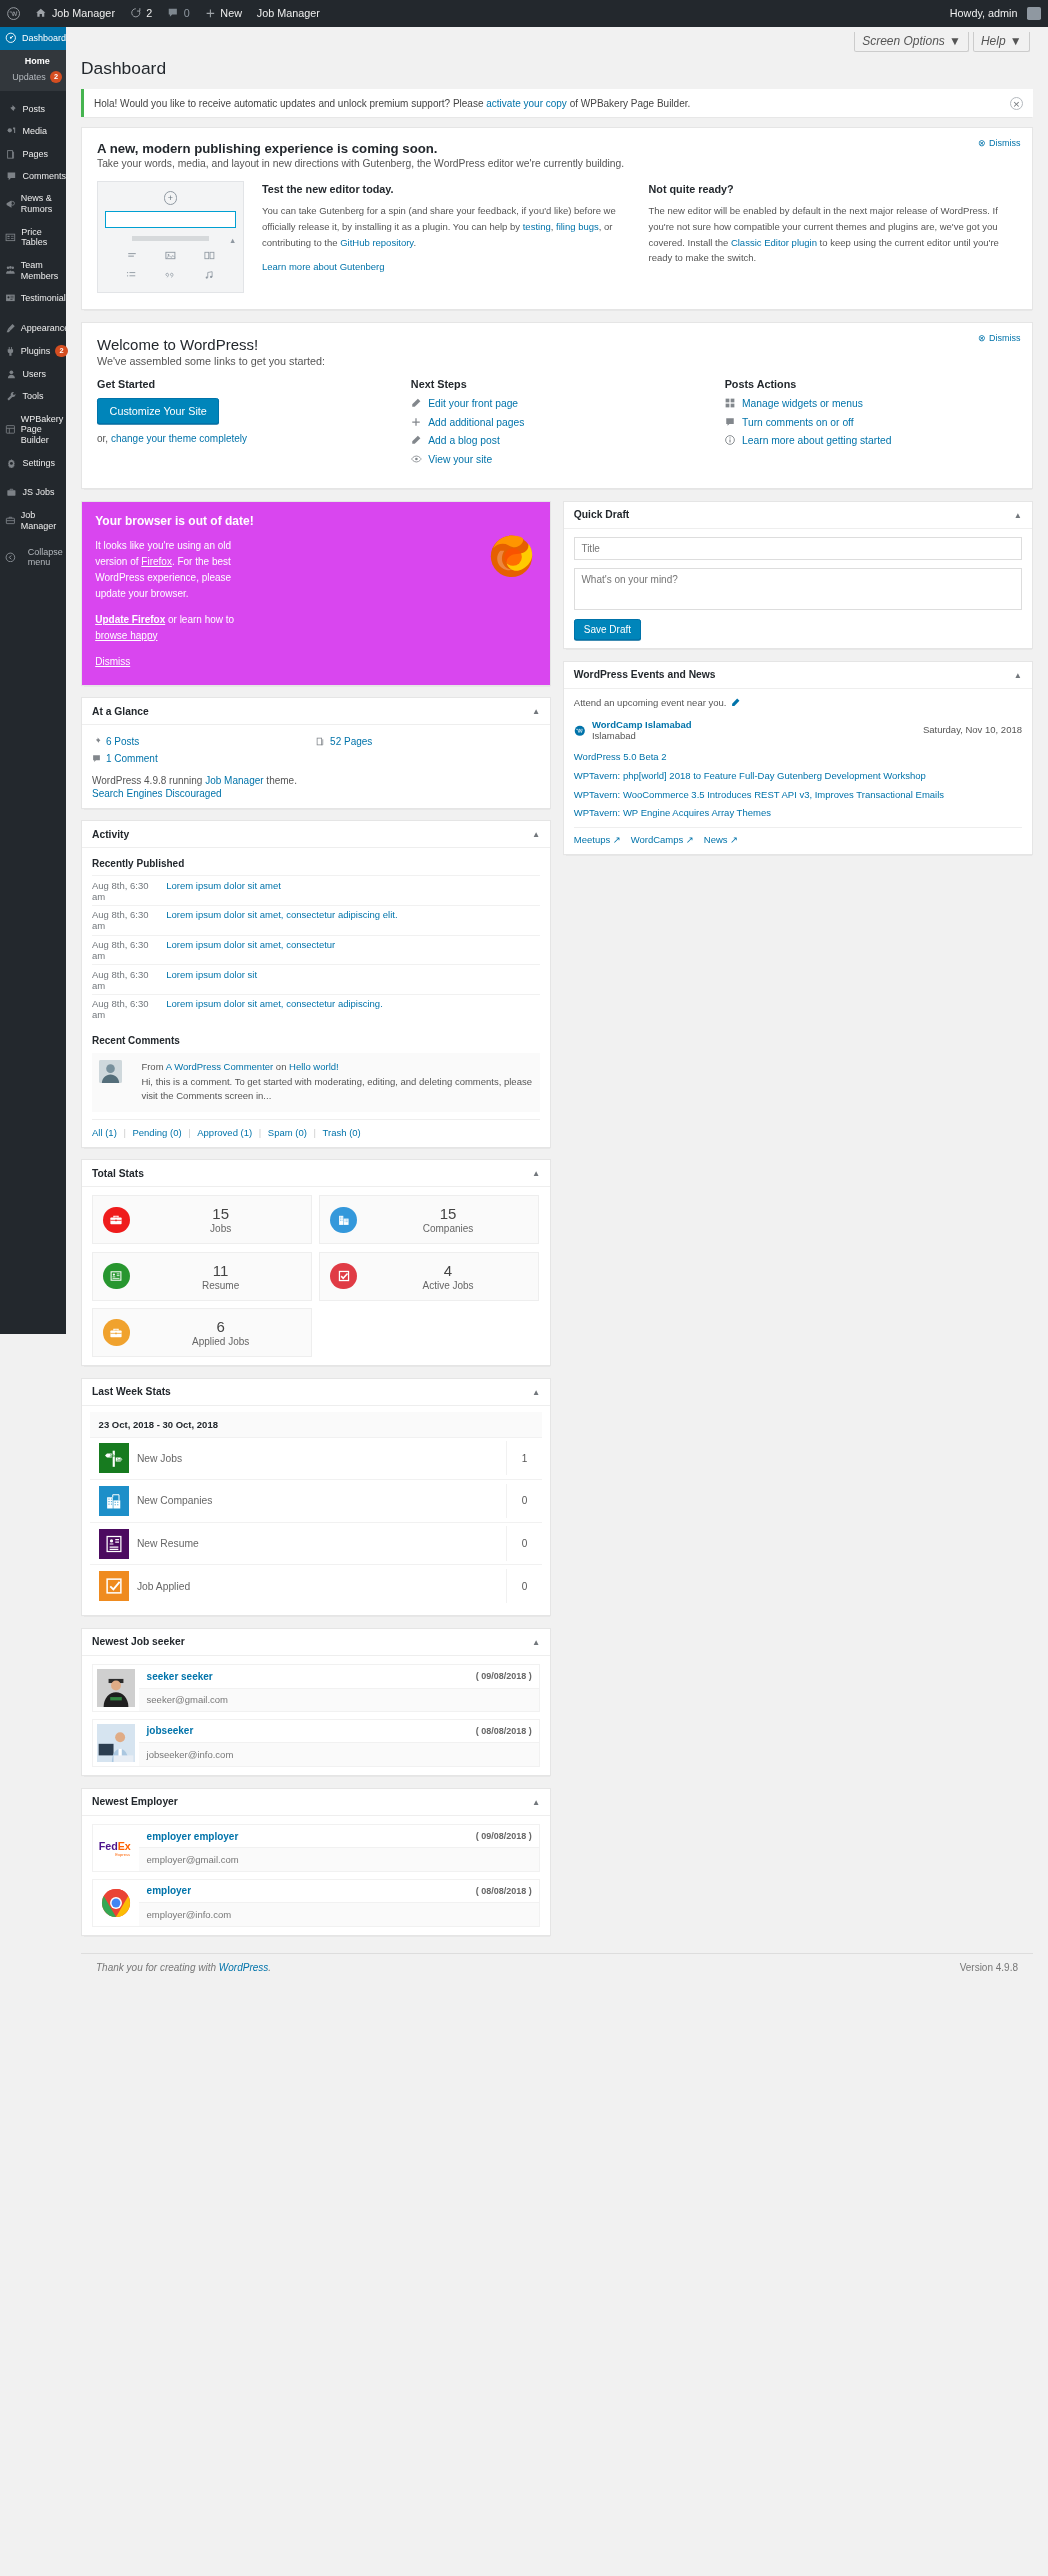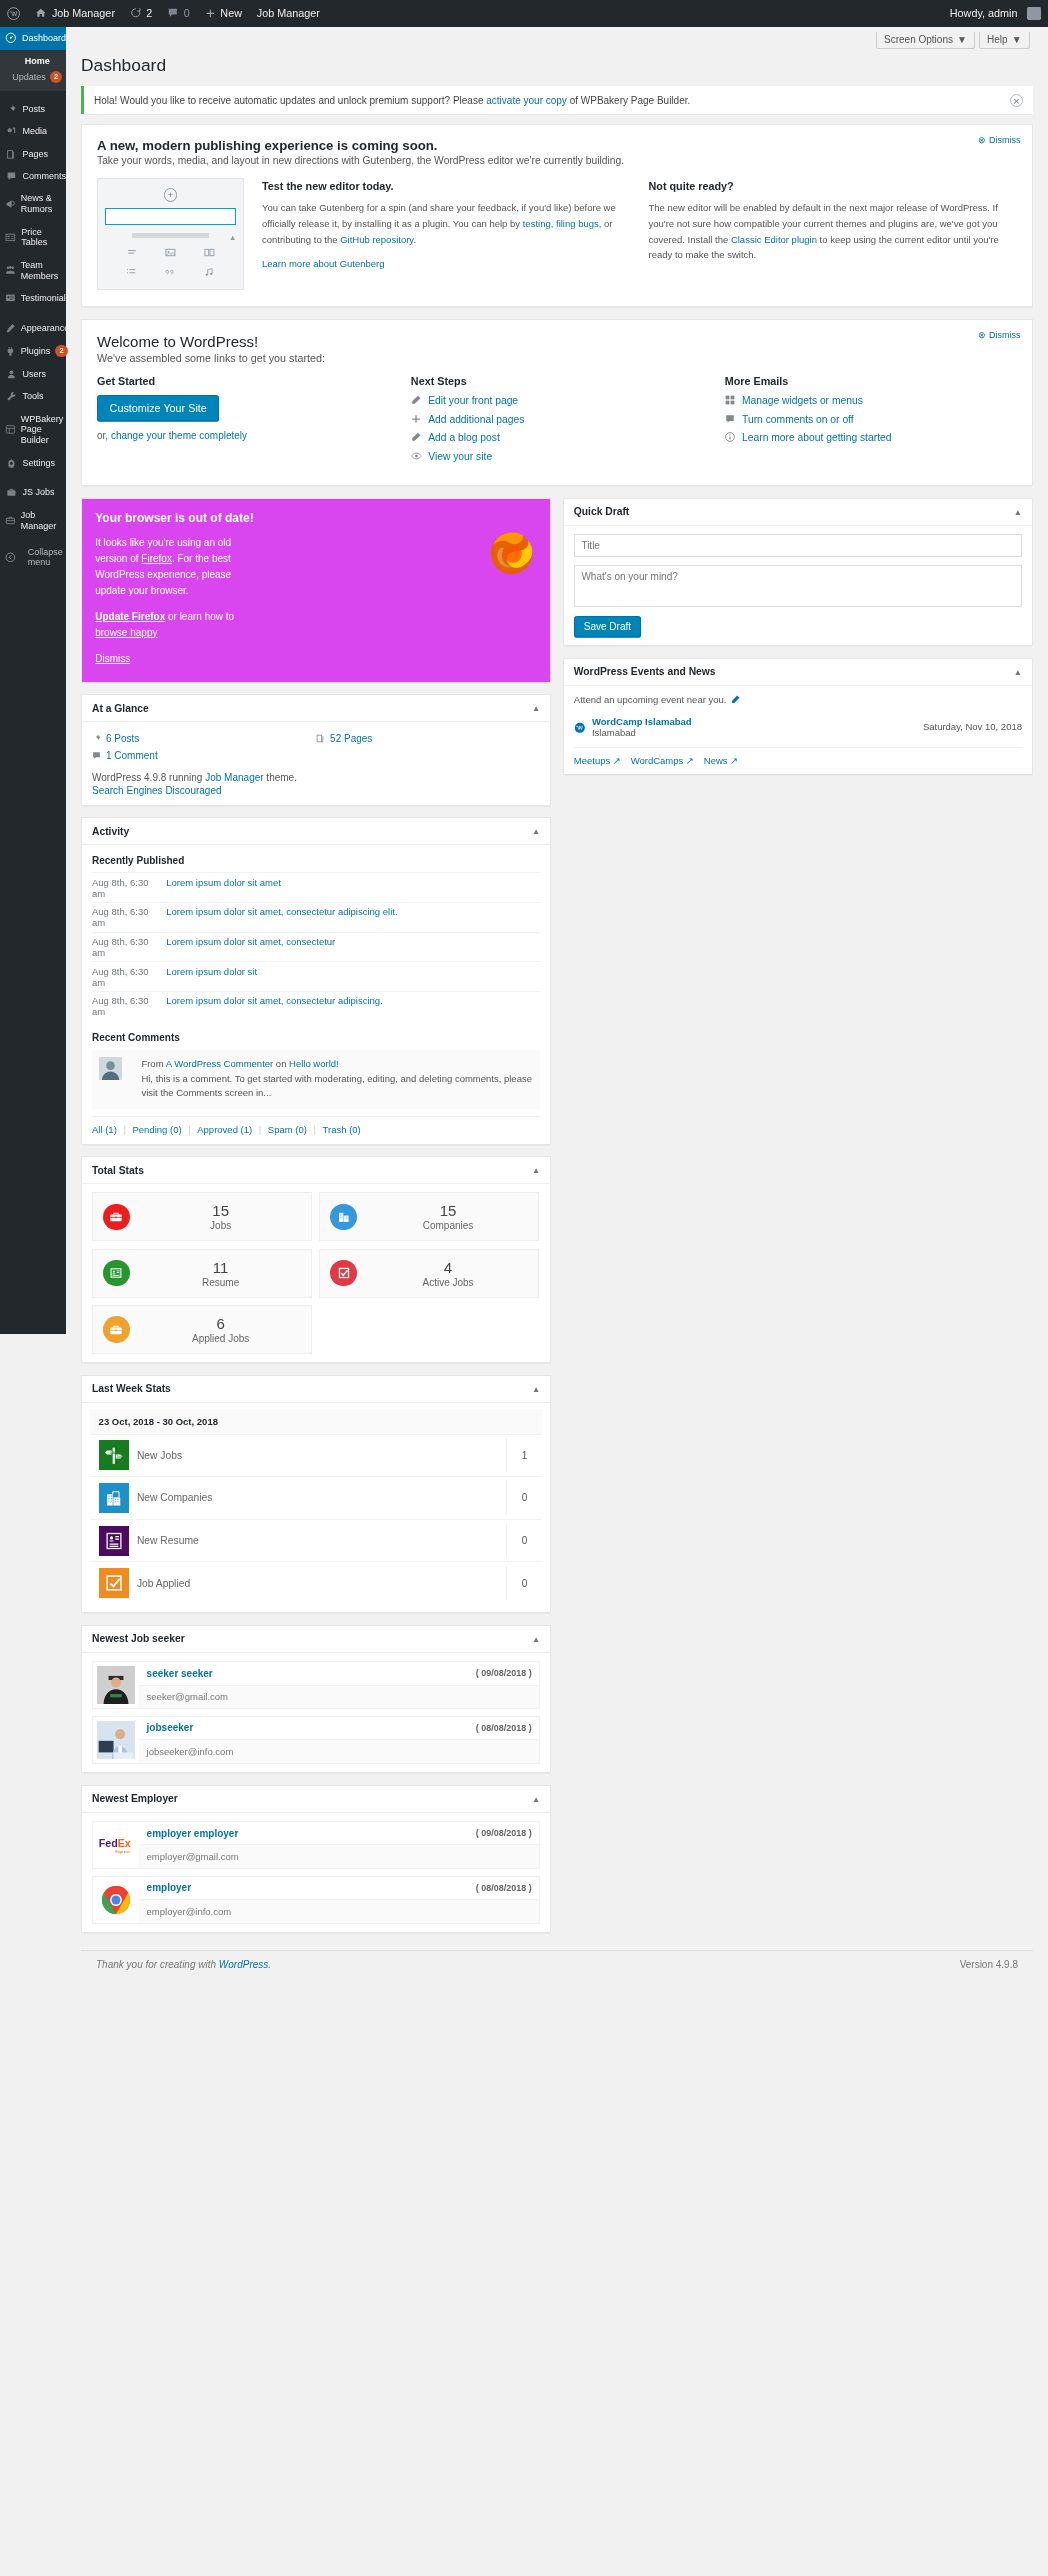--- a/index.html
+++ b/index.html
@@ -70,22 +70,22 @@
     color: #b4b9be; font-size: 9px; margin-top: 3.3px;
   }
 
   
   .screen-meta-bar {
     display: flex; justify-content: flex-end; gap: 3.3px;
     padding: 5px 18px 0 15px;
   }
   .smb-btn {
     background: #f1f1f1; border: 0.8px solid #ccc; border-top: none;
-    border-radius: 0 0 2.5px 2.5px; font-size: 10px; color: #555;
-    padding: 2.5px 7.4px; display: inline-flex; align-items: center; gap: 4.1px;
+    border-radius: 0 0 2.5px 2.5px; font-size: 12px; color: #555;
+    padding: 2.5px 7.4px; display: inline-flex; align-items: center; gap: 4.1px; font-style: italic;
   }
   h1.page-title {
     font-size: 17.4px; font-weight: 400; color: #23282d;
     padding: 5px 15px 10px 15px; line-height: 1.3;
   }
 
   
   .inner { padding: 0 15px 0 15px; }
   .notice {
     background: #fff; border-left: 3.3px solid #46b450;
@@ -651,21 +651,21 @@
                         <path d="M1 7s3-5 8-5 8 5 8 5-3 5-8 5-8-5-8-5z" fill="none" stroke="#82878c" stroke-width="1.4"></path>
                         <circle cx="9" cy="7" r="2.2" fill="#82878c"></circle>
                       </svg>
                     </span>
                     <a href="#">View your site</a>
                   </li>
               </ul>
             </div>
 
             <div class="ww-col">
-              <h3>More Emails</h3>
+              <h3>Posts Actions</h3>
               <ul class="ww-list">
                 <li>
                     <span class="li-ico">
                       <svg width="10" height="10" viewBox="0 0 16 16">
                         <rect x="1" y="1" width="6" height="6" fill="#82878c"></rect>
                         <rect x="9" y="1" width="6" height="6" fill="#82878c"></rect>
                         <rect x="1" y="9" width="6" height="6" fill="#82878c"></rect>
                         <rect x="9" y="9" width="6" height="6" fill="#82878c"></rect>
                       </svg>
                     </span>
@@ -1076,20 +1076,26 @@
                       <circle cx="8" cy="8" r="7" fill="#0073aa"></circle>
                       <path d="M3 6h2.3l1.6 4.4.9-2.6-.7-1.8h1.4l1.6 4.4.9-2.6c.3-.9.1-1.8-.5-1.8h1.4" fill="none" stroke="#fff" stroke-width=".9"></path>
                     </svg>
                 </span>
                 <div>
                   <div class="ev-name">WordCamp Islamabad</div>
                   <div class="ev-loc">Islamabad</div>
                 </div>
                 <span class="ev-date">Saturday, Nov 10, 2018</span>
               </div>
+              <div class="news-links" style="margin-top:6.6px">
+                <a href="#">WordPress 5.0 Beta 2</a>
+                <a href="#">WPTavern: php[world] 2018 to Feature Full-Day Gutenberg Development Workshop</a>
+                <a href="#">WPTavern: WooCommerce 3.5 Introduces REST API v3, Improves Transactional Emails</a>
+                <a href="#">WPTavern: WP Engine Acquires Array Themes</a>
+              </div>
               <div class="foot-links">
                 <a href="#">
                     <span>Meetups</span>
                     <span>↗</span>
                   </a>
                 <a href="#">
                     <span>WordCamps</span>
                     <span>↗</span>
                   </a>
                 <a href="#">

